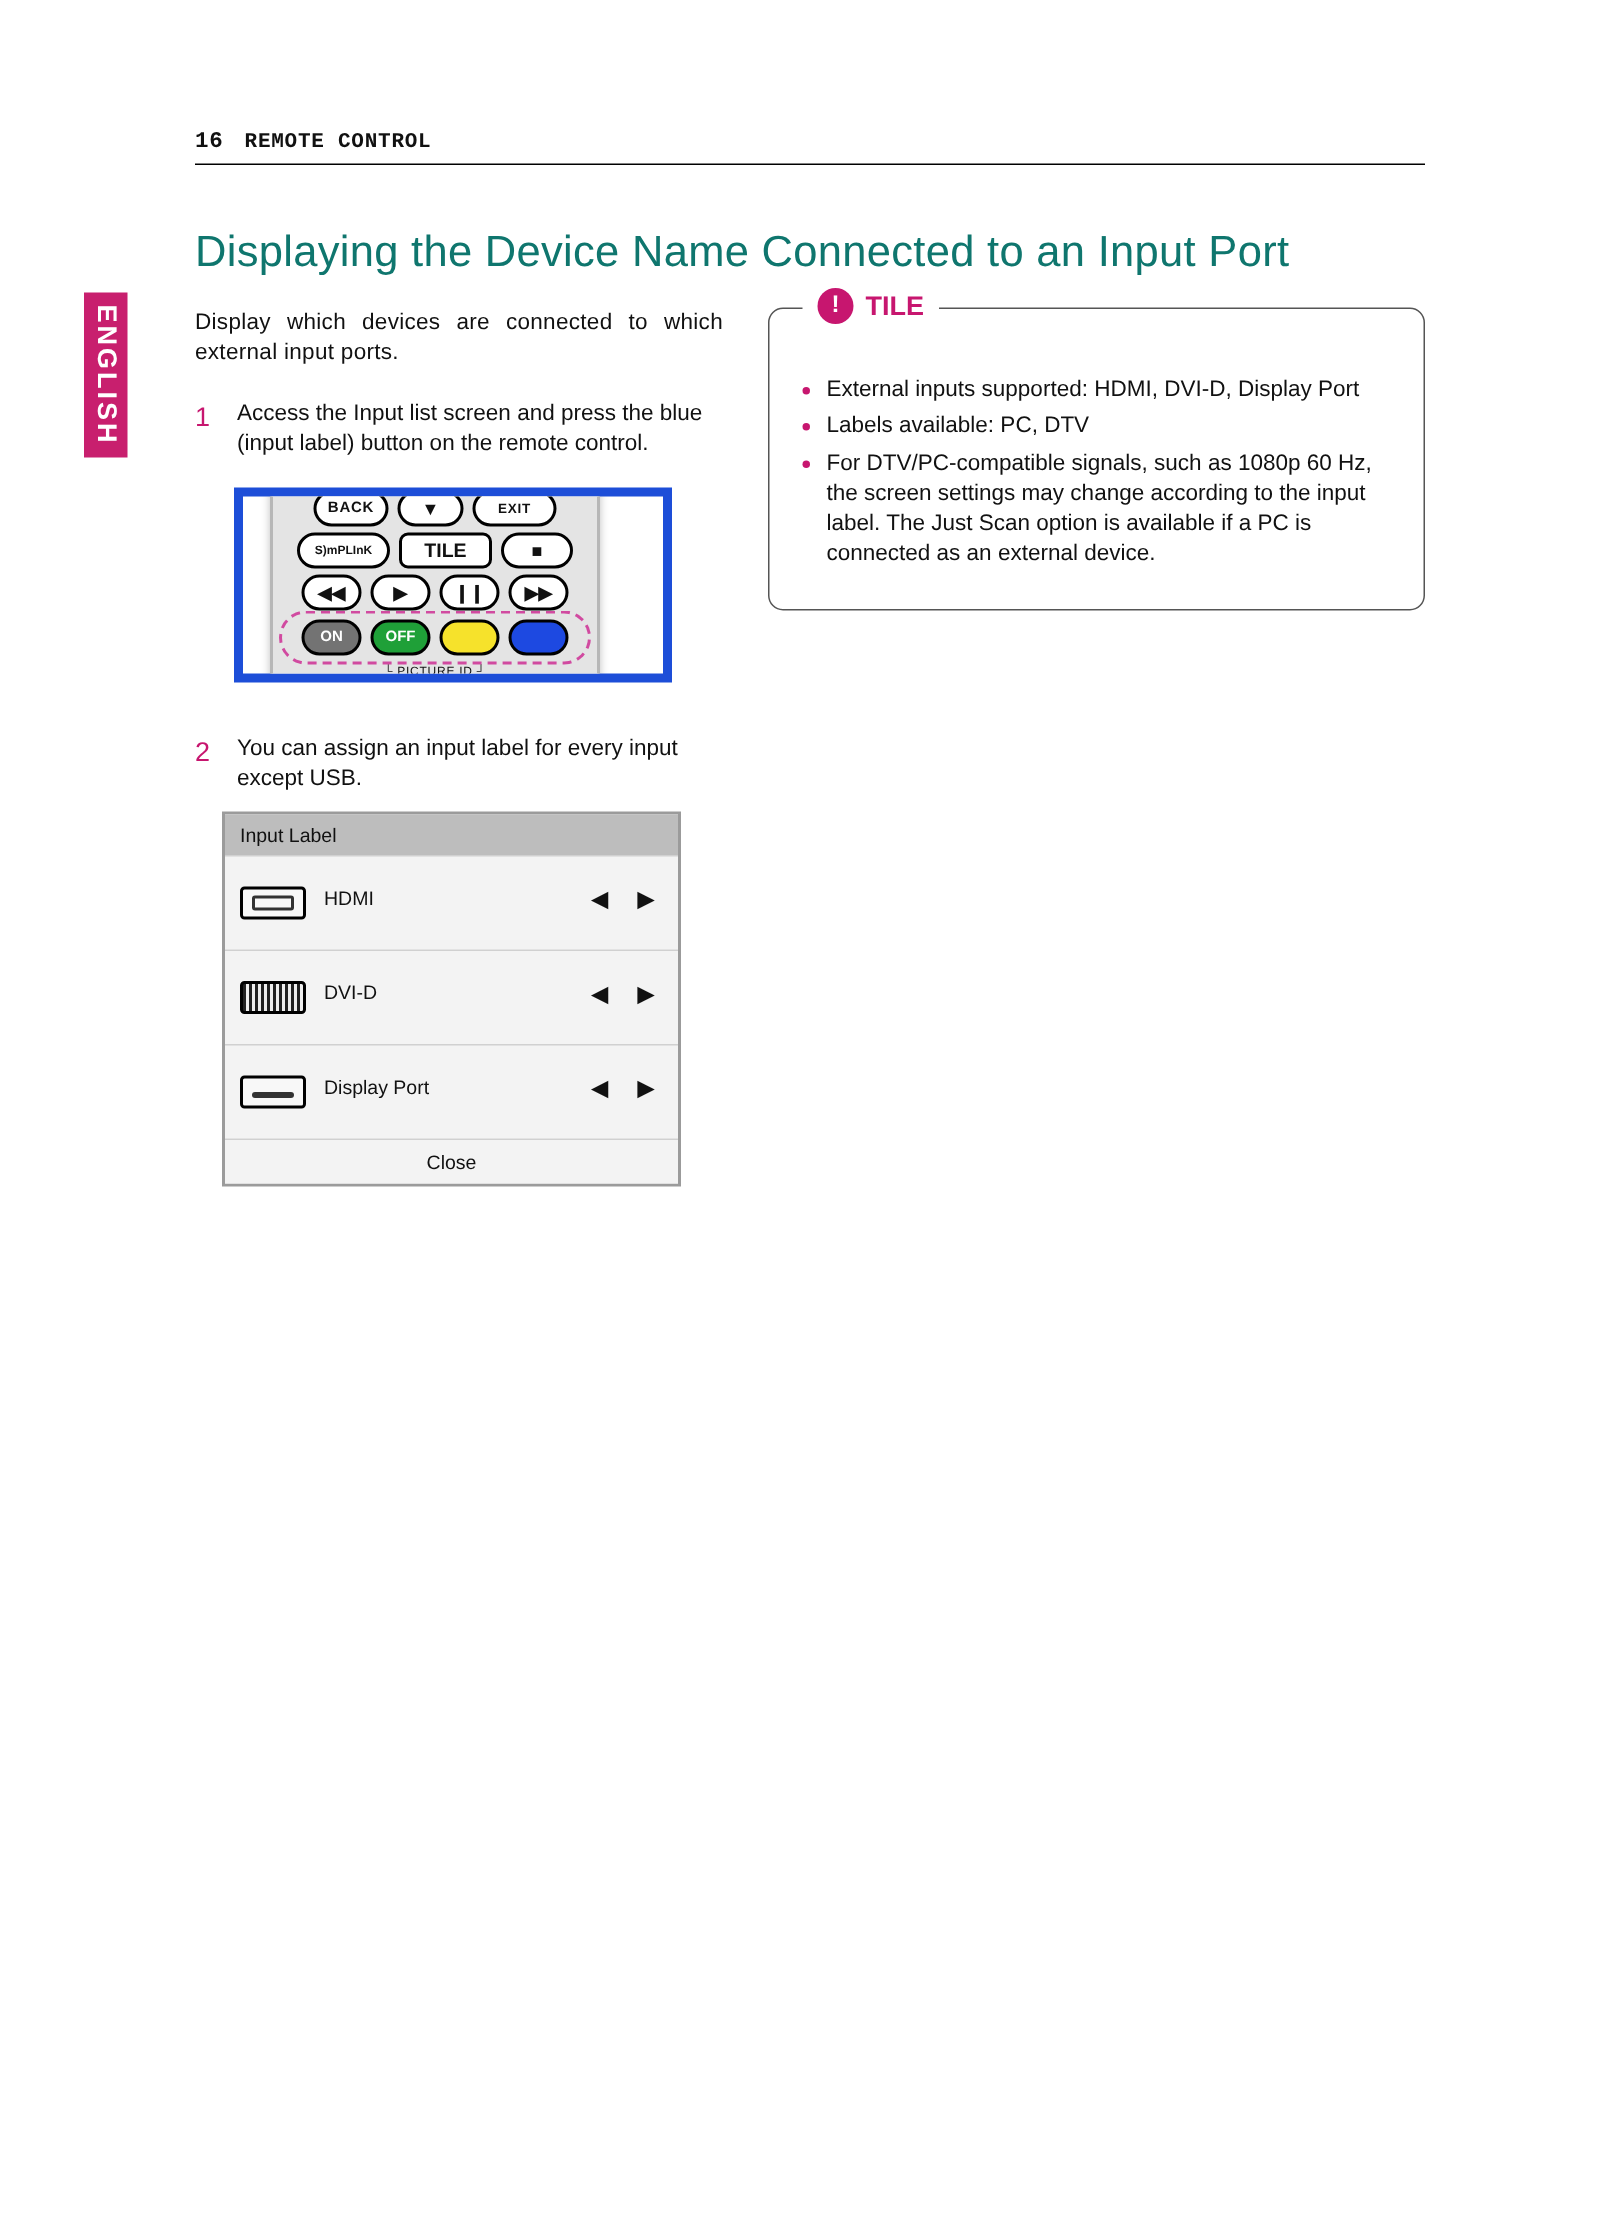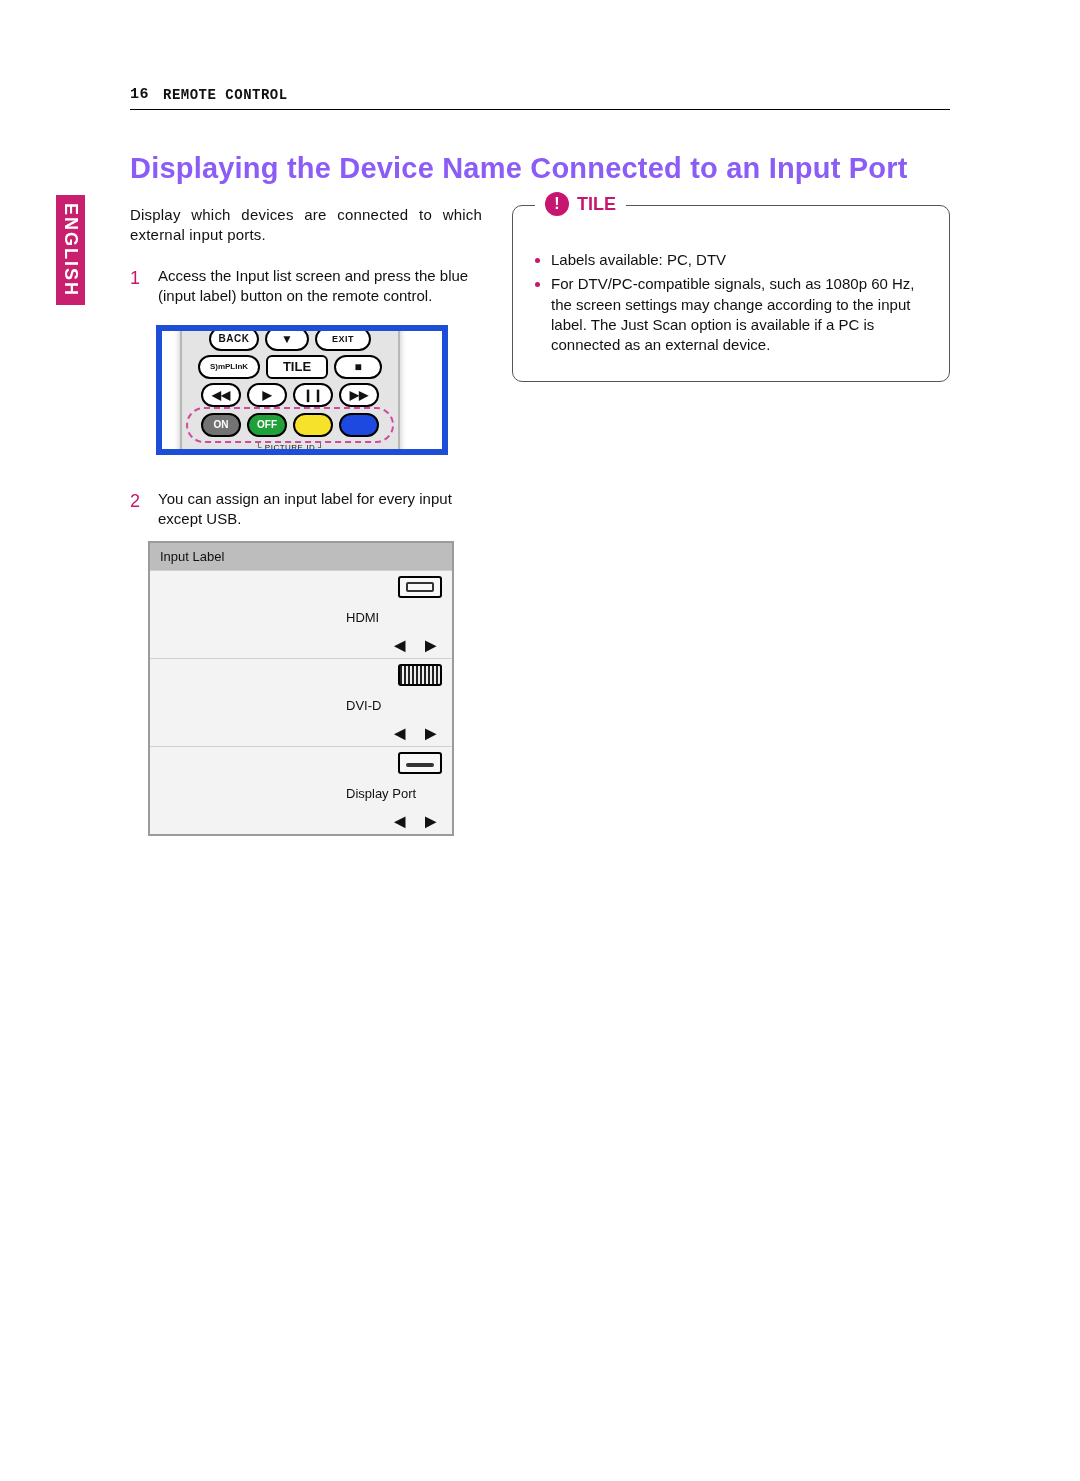--- a/index.html
+++ b/index.html
@@ -26,21 +26,21 @@
   .lang-tab {
     position:absolute; left:56px; top:195px;
     writing-mode: vertical-rl;
     background:#c81f6e; color:#fff;
     font-weight:700; font-size:18px; letter-spacing:2px;
     padding:8px 4px;
   }
 
   .main-title {
     position:absolute; left:130px; top:152px;
-    color:#8b5cf6; font-weight:700; font-size:29px;
+    color:#0f766e; font-weight:400; font-size:29px;
     letter-spacing:0.2px;
   }
 
   .two-col {
     position:absolute; left:130px; top:205px; right:130px;
     display:flex; gap:30px;
   }
   .col-left { width:352px; }
   .col-right { flex:1; }
 
@@ -78,25 +78,24 @@
   .c-blue  { background:#1d49e1; border-color:#000; }
   .hotrow { outline:2px dashed #d14aa0; outline-offset:2px; border-radius:18px; padding:2px 2px; }
   .picture-id { font-size:8px; text-align:center; letter-spacing:0.5px; margin-top:3px; }
   .picture-id::before { content:"└ "; }
   .picture-id::after  { content:" ┘"; }
 
   
   .panel { margin:12px 0 0 18px; width:306px; border:2px solid #9b9b9b; }
   .panel-title { background:#bdbdbd; padding:6px 10px; font-size:13px; }
   .panel-row {
-    display:flex; align-items:flex-end; gap:12px;
-    padding:5px 10px; font-size:13px;
+    display:flex; align-items:flex-start; gap:12px;
+    padding:20px 10px; font-size:13px;
     border-top:1px solid #d0d0d0;
     background:#f3f3f3;
-    flex-direction:column;
   }
   .port-icon {
     width:44px; height:22px;
     background:#f8f8f8; border:2px solid #000; border-radius:3px; position:relative;
   }
   .port-icon.hdmi::after{
     content:""; position:absolute; inset:4px 6px; border:2px solid #333; border-radius:2px;
   }
   .port-icon.dvid{
     background:repeating-linear-gradient(90deg,#222 0 2px,#eee 2px 4px);
@@ -210,28 +209,30 @@
 
       <div class="panel-row">
         <span class="port-icon dp"></span>
         <span class="port-label">Display Port</span>
         <span class="arrow-pair">
           <span>◀</span>
           <span>▶</span>
         </span>
       </div>
 
+      <div class="panel-close">Close</div>
     </div>
   </div>
 
   <div class="col-right">
     <div class="note-box">
       <div class="note-head">
         <span class="dot">!</span>
         <span>TILE</span>
       </div>
       <ul>
+        <li>External inputs supported: HDMI, DVI-D, Display Port</li>
         <li>Labels available: PC, DTV</li>
         <li>For DTV/PC-compatible signals, such as 1080p 60 Hz, the screen settings may change according to the input label. The Just Scan option is available if a PC is connected as an external device.</li>
       </ul>
     </div>
   </div>
 </div>
 
 </body></html>

